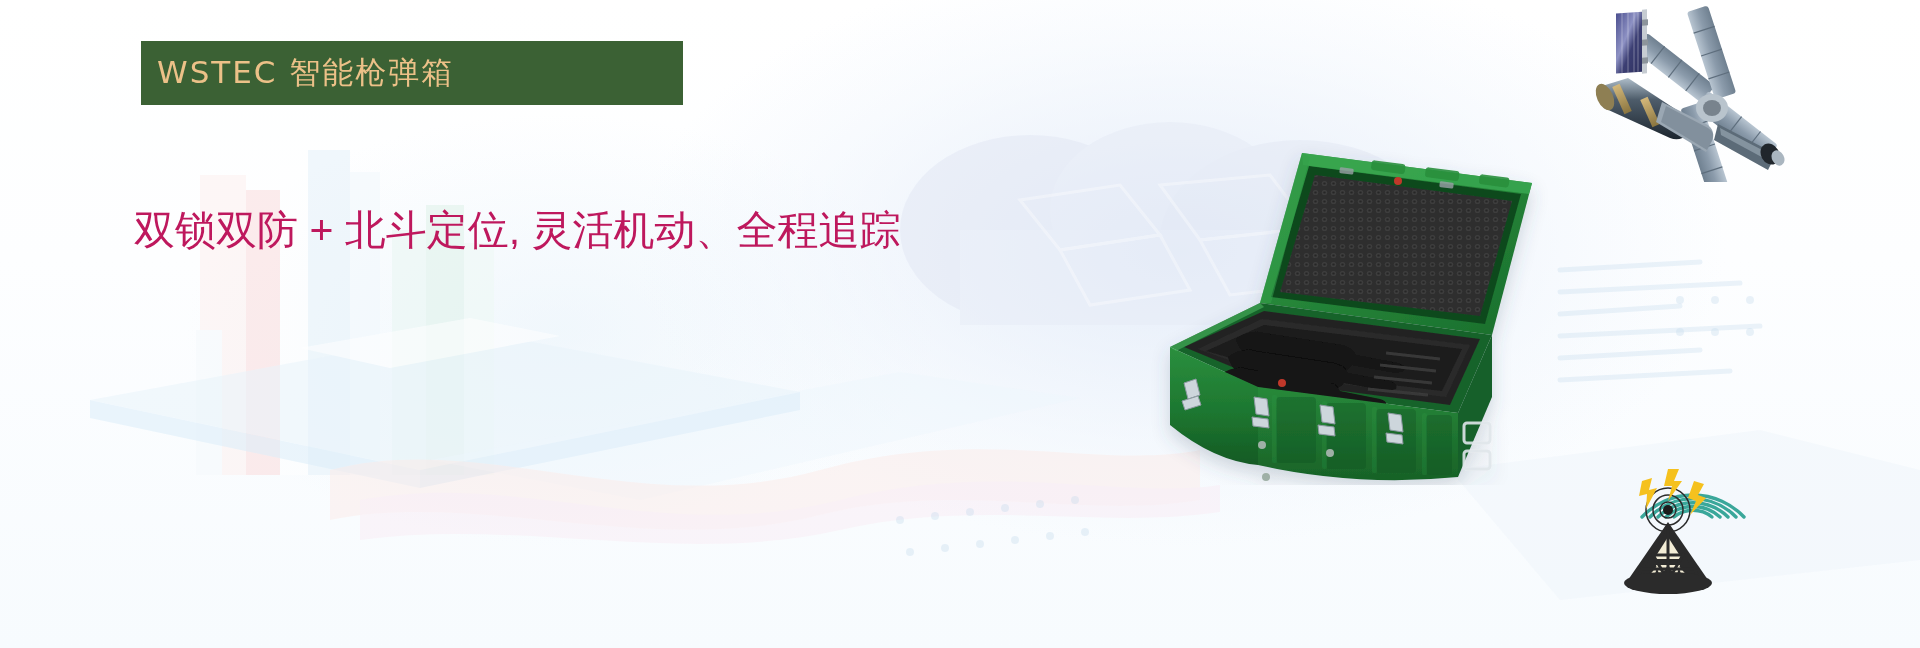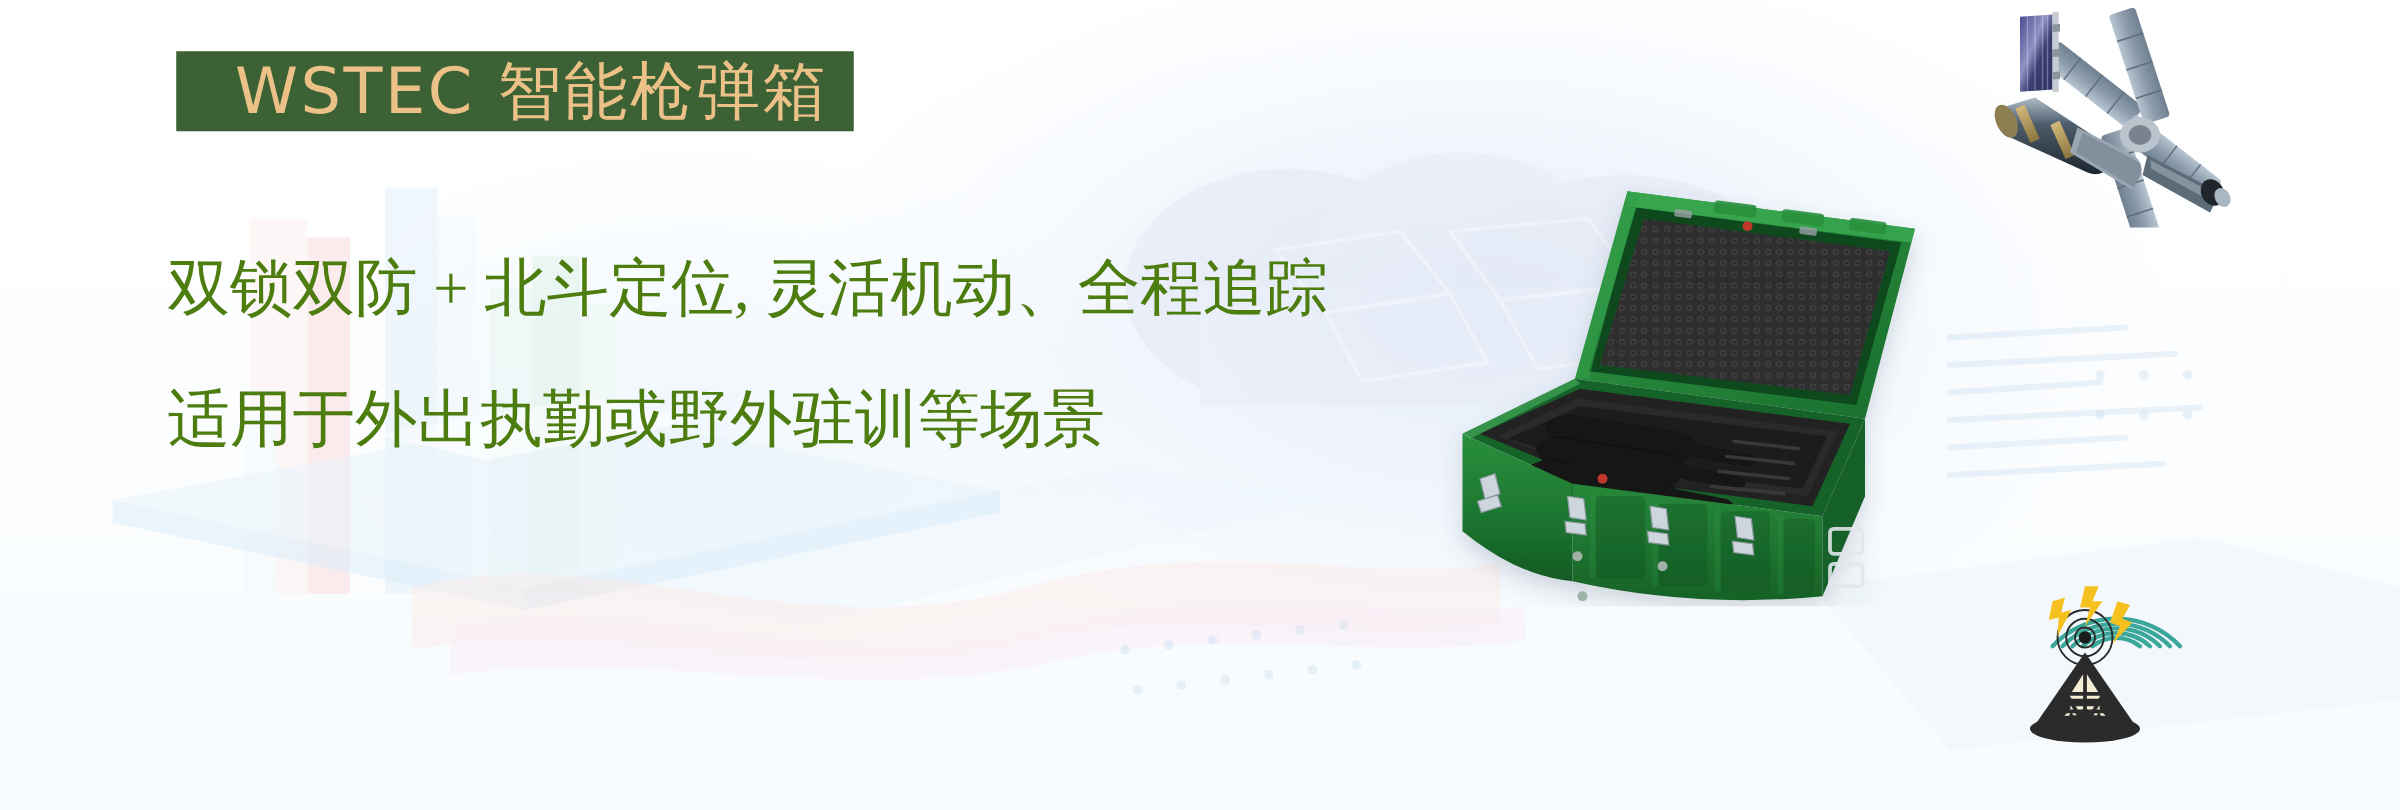--- a/index.html
+++ b/index.html
@@ -40,43 +40,43 @@
     left: 141px;
     top: 41px;
     width: 542px;
     height: 64px;
     background: #3b6134;
     display: flex;
     align-items: center;
   }
   #title-text {
     color: #ecc188;
-    font-size: 51px;
+    font-size: 31px;
     letter-spacing: 2px;
     font-weight: 400;
-    padding-left: 47px;
+    padding-left: 16px;
     white-space: nowrap;
     font-family: "DejaVu Sans", "Liberation Sans", sans-serif;
   }
 
   
   #features {
     position: absolute;
     left: 134px;
     top: 178px;
     width: 900px;
   }
   .feature-line {
-    color: #4d7c0f;
-    font-size: 50px;
+    color: #be185d;
+    font-size: 41px;
     line-height: 105px;
     letter-spacing: 0px;
     white-space: nowrap;
     font-weight: 500;
-    font-family: Liberation Serif, serif;
+    font-family: Liberation Sans, sans-serif;
   }
 
   
   #product-case {
     position: absolute;
     left: 1140px;
     top: 125px;
     width: 430px;
     height: 360px;
   }
@@ -183,21 +183,20 @@
       </g>
     </svg>
   </div>
 
   <div id="title-banner">
     <span id="title-text">WSTEC 智能枪弹箱</span>
   </div>
 
   <div id="features">
     <div class="feature-line">双锁双防 + 北斗定位, 灵活机动、全程追踪</div>
-    <div class="feature-line">适用于外出执勤或野外驻训等场景</div>
   </div>
 
   <div id="product-case">
     <svg viewBox="0 0 430 360" width="430" height="360">
       <defs>
         <linearGradient id="gShell" x1="0" y1="0" x2="0" y2="1">
           <stop offset="0%" stop-color="#2b8f3e"></stop>
           <stop offset="55%" stop-color="#1d7730"></stop>
           <stop offset="100%" stop-color="#145a24"></stop>
         </linearGradient>

